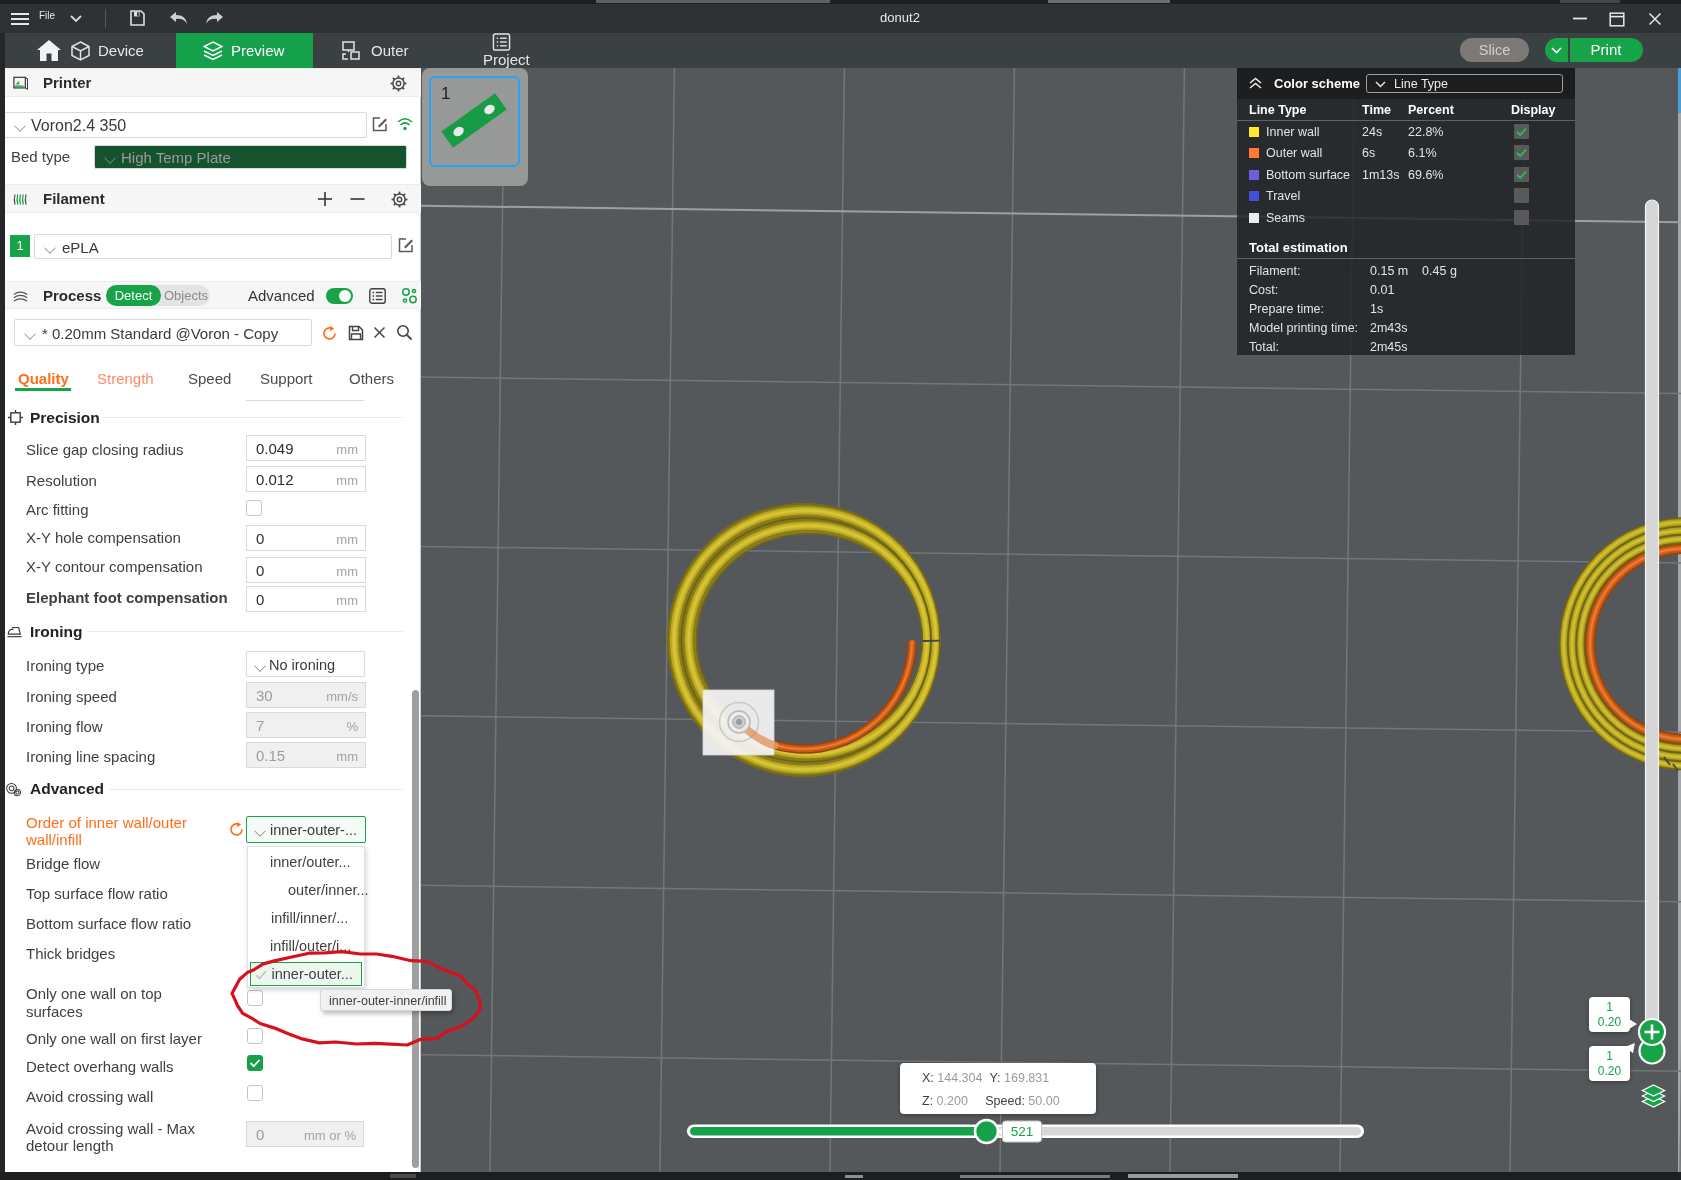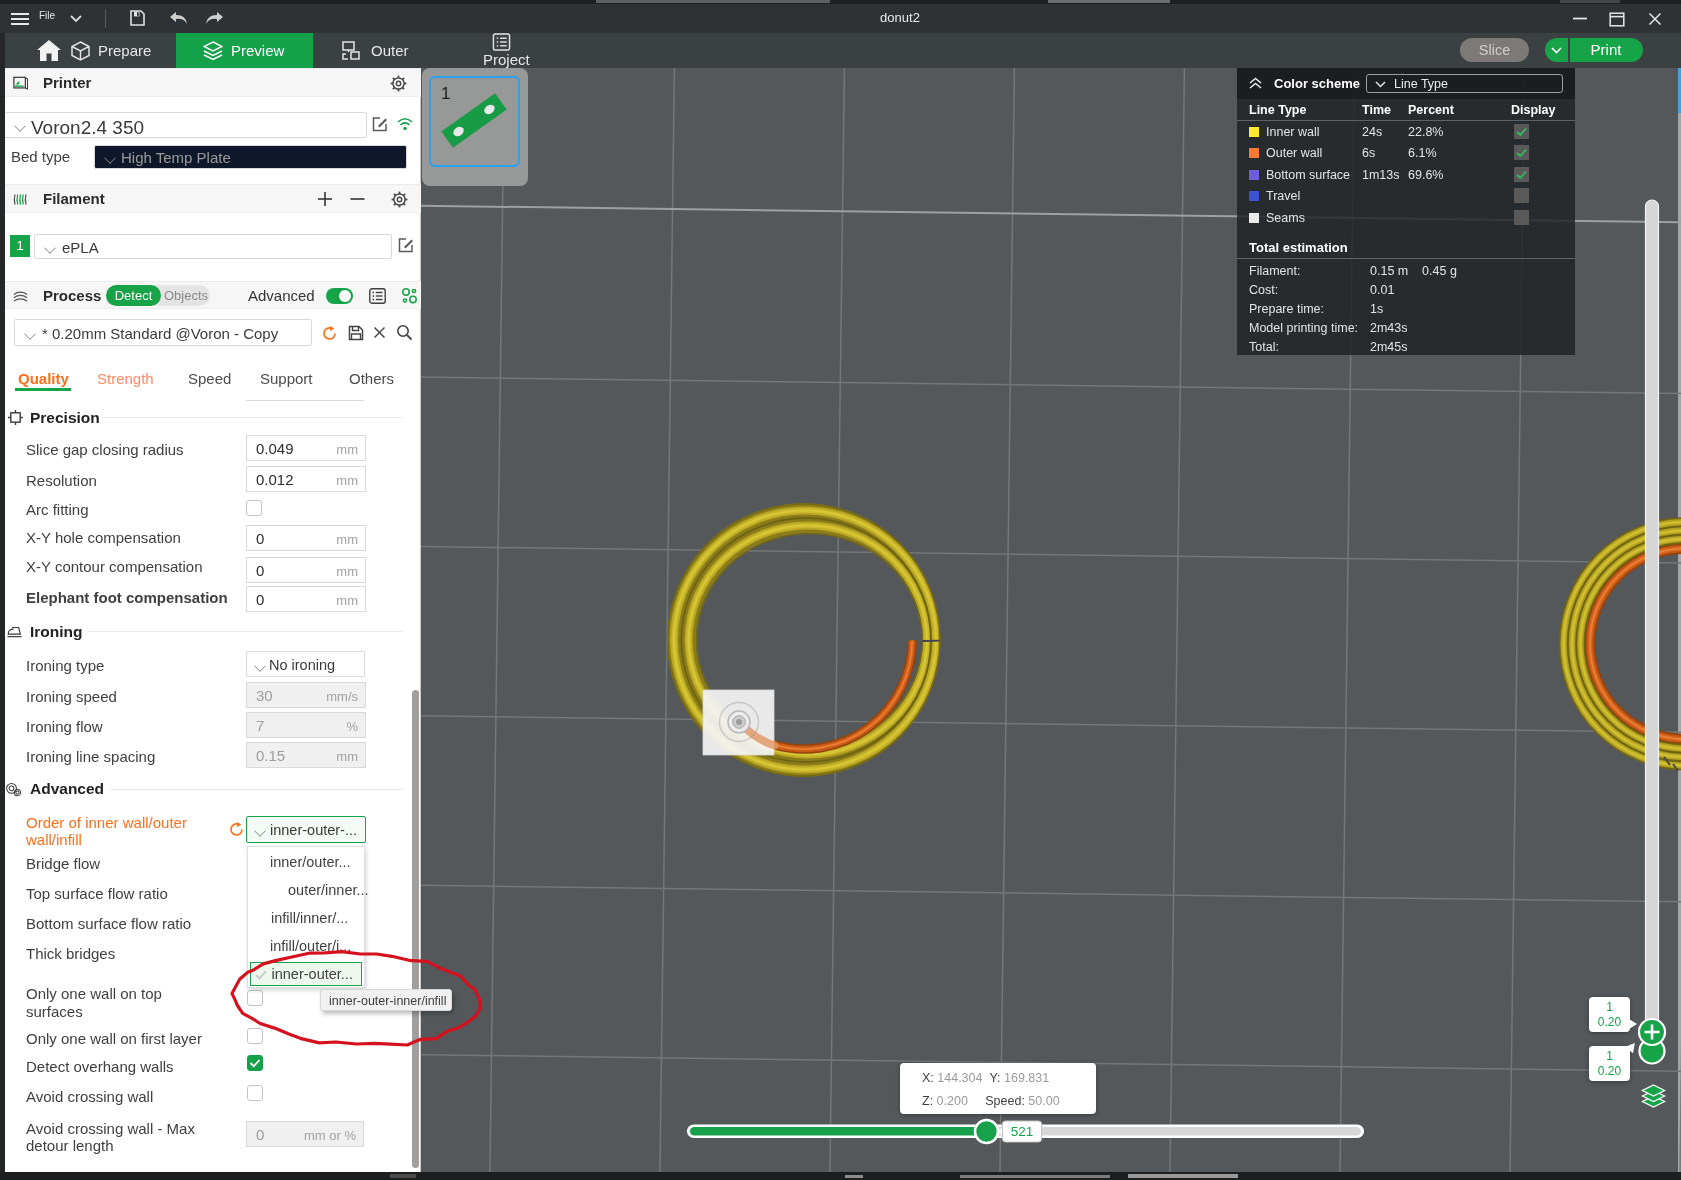--- a/index.html
+++ b/index.html
@@ -95,21 +95,21 @@
 
     <svg class="abs" style="left:37px;top:7px" width="24" height="21" viewBox="0 0 24 21">
       <path d="M12 0 L24 10 H21 V21 H14.5 V13.5 H9.5 V21 H3 V10 H0 Z" fill="#f2f2f2"></path>
     </svg>
 
     <div class="tab" style="left:71px;">
       <svg width="19" height="20" viewBox="0 0 19 20" style="margin-right:8px">
         <path d="M9.5 1 L18 5.5 V14.5 L9.5 19 L1 14.5 V5.5 Z" fill="none" stroke="#e3e3e3" stroke-width="1.5"></path>
         <path d="M1 5.5 L9.5 10 L18 5.5 M9.5 10 V19" fill="none" stroke="#e3e3e3" stroke-width="1.5"></path>
       </svg>
-      <span>Prepare</span>
+      <span>Device</span>
     </div>
 
     <div class="abs" style="left:176px;top:0;width:137px;height:35px;background:#15a04a;"></div>
     <div class="tab" style="left:203px;color:#fff;">
       <svg width="20" height="20" viewBox="0 0 20 20" style="margin-right:8px">
         <g fill="none" stroke="#fff" stroke-width="1.5">
           <path d="M10 1 L19 5.5 L10 10 L1 5.5 Z"></path>
           <path d="M1 10 L10 14.5 L19 10"></path>
           <path d="M1 14 L10 18.5 L19 14"></path>
         </g>
@@ -367,35 +367,35 @@
             <line x1="14" y1="8.5" x2="16.4" y2="8.5"></line>
             <line x1="2.9" y1="2.9" x2="4.6" y2="4.6"></line>
             <line x1="12.4" y1="12.4" x2="14.1" y2="14.1"></line>
             <line x1="14.1" y1="2.9" x2="12.4" y2="4.6"></line>
             <line x1="4.6" y1="12.4" x2="2.9" y2="14.1"></line>
           </g>
       </svg>
     </div>
     <div class="selbox" style="left:4px;top:44px;width:363px;height:26px;">
       <span class="chev" style="position:absolute;left:10px;top:8px;"></span>
-      <span style="position:absolute;left:26px;top:4px;font-size:19px;">Voron2.4 350</span>
+      <span style="position:absolute;left:26px;top:4px;font-size:16px;">Voron2.4 350</span>
     </div>
     <svg class="abs" style="left:372px;top:48px" width="16" height="16" viewBox="0 0 16 16">
       <path d="M14 8 V14.5 H1.5 V2 H8" fill="none" stroke="#5a5a5a" stroke-width="1.5"></path>
       <path d="M6 10 L13.5 2.5 L15 4 L7.5 11.5 Z" fill="#5a5a5a"></path>
     </svg>
     <svg class="abs" style="left:397px;top:49px" width="16" height="14" viewBox="0 0 16 14">
       <g fill="none" stroke="#17a348" stroke-width="1.6">
         <path d="M1 5 Q8 -1.5 15 5"></path>
           <path d="M3.5 8 Q8 3.8 12.5 8"></path>
       </g>
         <circle cx="8" cy="11.5" r="1.7" fill="#17a348"></circle>
     </svg>
     <div class="lbl" style="left:11px;top:80px;">Bed type</div>
-    <div class="selbox" style="left:94px;top:77px;width:313px;height:24px;background:#0f172a;color:#9b9b9b;">
+    <div class="selbox" style="left:94px;top:77px;width:313px;height:24px;background:#14532d;color:#9b9b9b;">
       <span class="chev" style="position:absolute;left:10px;top:7px;"></span>
       <span style="position:absolute;left:26px;top:3px;font-size:15px;">High Temp Plate</span>
     </div>
 
     <div class="sechead" style="top:116px;">
       <svg class="seci" style="top:7px" width="19" height="15" viewBox="0 0 19 15">
         <g fill="none" stroke-width="1.5">
           <path d="M2.5 1 Q0.8 7.5 2.5 14" stroke="#555"></path>
           <path d="M6 1 Q4.3 7.5 6 14" stroke="#17a348"></path>
           <path d="M9.5 1 Q7.8 7.5 9.5 14" stroke="#17a348"></path>

